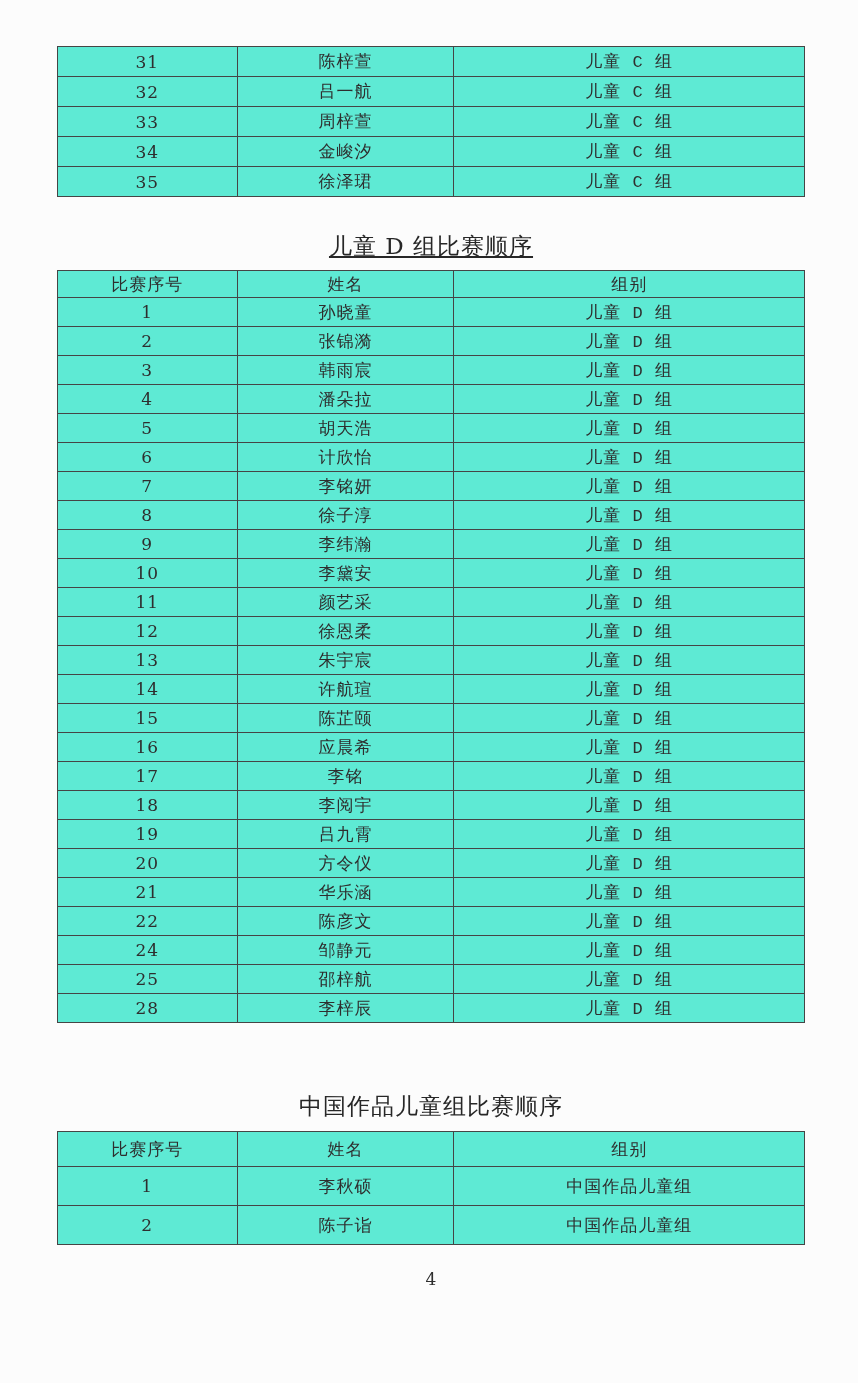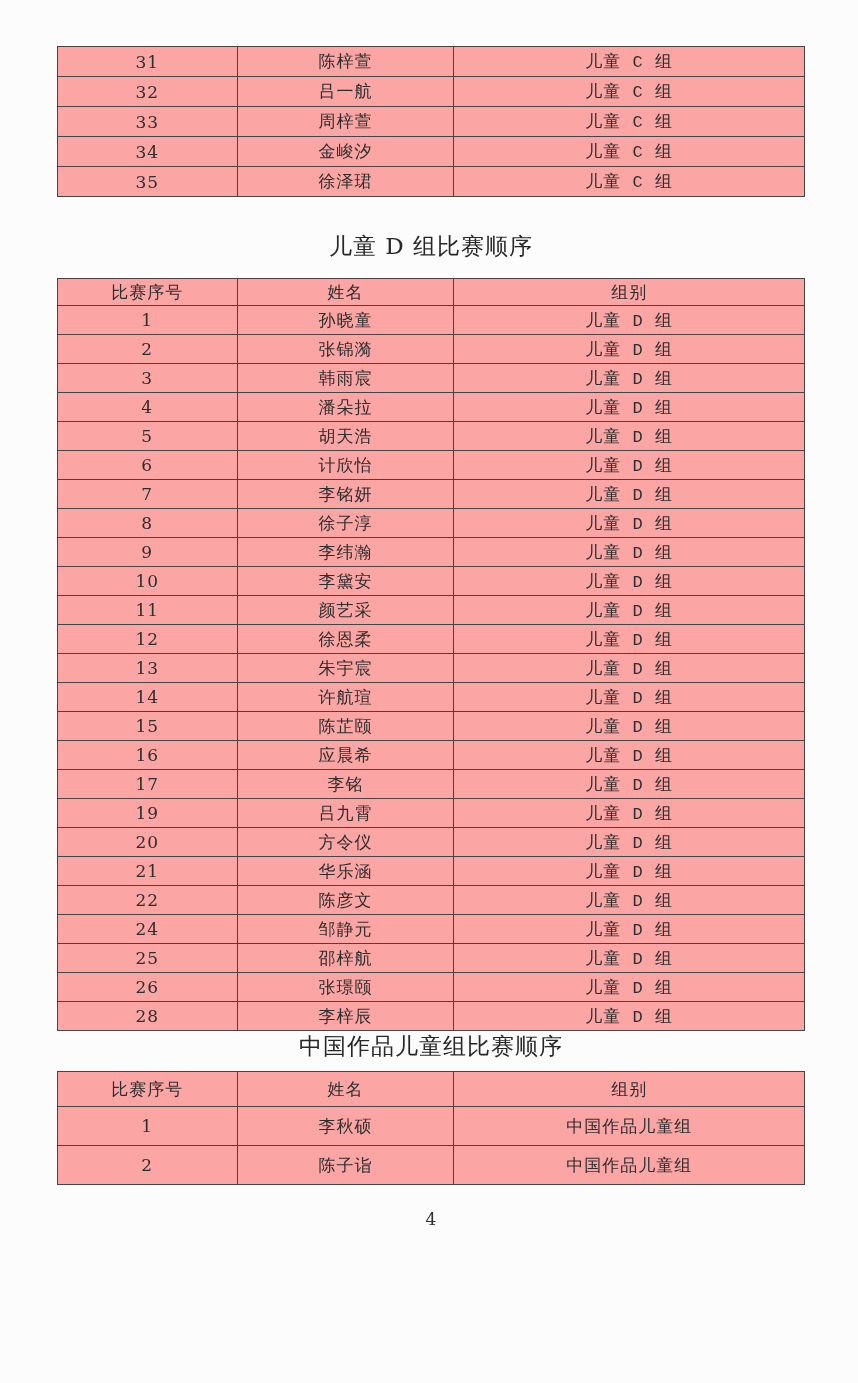--- a/index.html
+++ b/index.html
@@ -22,21 +22,21 @@
   .content {
     position: absolute;
     left: 57px;
     top: 0;
     width: 748px;
   }
   table.tbl {
     width: 748px;
     border-collapse: collapse;
     table-layout: fixed;
-    background: #fca5a5;
+    background: #5eead4;
     padding-left: 28px;
   }
   table.tbl th, table.tbl td {
     border: 1px solid #454545;
     text-align: center;
     vertical-align: middle;
     font-size: 17px;
     font-weight: normal;
     padding: 0;
     letter-spacing: 1px;
@@ -49,22 +49,22 @@
 
   table.tbl-c   { margin-top: 46px; }
   table.tbl-c td { height: 29px; }
 
   .section-title {
     text-align: center;
     font-size: 23px;
     letter-spacing: 1px;
     color: #272727;
   }
-  .title-d  { margin-top: 34px; margin-bottom: 16px; }
-  .title-cn { margin-bottom: 9px; }
+  .title-d  { margin-top: 34px; margin-bottom: 8px; text-decoration: underline; }
+  .title-cn { margin-top: 68px; margin-bottom: 9px; }
 
   table.tbl-d th { height: 26px; }
   table.tbl-d td { height: 28px; }
 
   table.tbl-cn th { height: 34px; }
   table.tbl-cn td { height: 38px; }
 
   .page-number {
     margin-top: 24px;
     text-align: center;
@@ -198,20 +198,25 @@
             <td>16</td>
             <td>应晨希</td>
             <td>儿童 D 组</td>
           </tr>
           <tr>
             <td>17</td>
             <td>李铭</td>
             <td>儿童 D 组</td>
           </tr>
           <tr>
+            <td>18</td>
+            <td>李阅宇</td>
+            <td>儿童 D 组</td>
+          </tr>
+          <tr>
             <td>19</td>
             <td>吕九霄</td>
             <td>儿童 D 组</td>
           </tr>
           <tr>
             <td>20</td>
             <td>方令仪</td>
             <td>儿童 D 组</td>
           </tr>
           <tr>
@@ -225,25 +230,20 @@
             <td>儿童 D 组</td>
           </tr>
           <tr>
             <td>24</td>
             <td>邹静元</td>
             <td>儿童 D 组</td>
           </tr>
           <tr>
             <td>25</td>
             <td>邵梓航</td>
-            <td>儿童 D 组</td>
-          </tr>
-          <tr>
-            <td>26</td>
-            <td>张璟颐</td>
             <td>儿童 D 组</td>
           </tr>
           <tr>
             <td>28</td>
             <td>李梓辰</td>
             <td>儿童 D 组</td>
           </tr>
         </tbody>
       </table>
 

